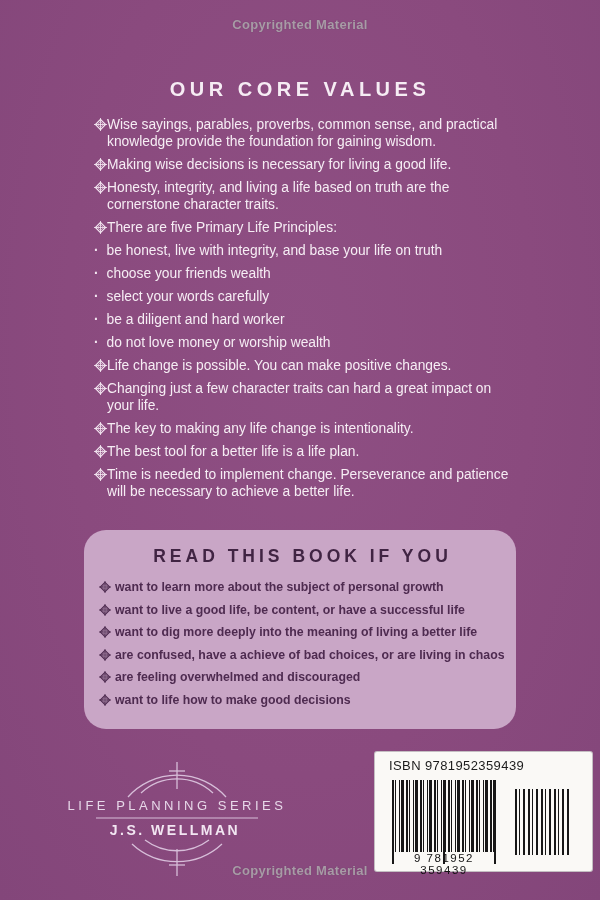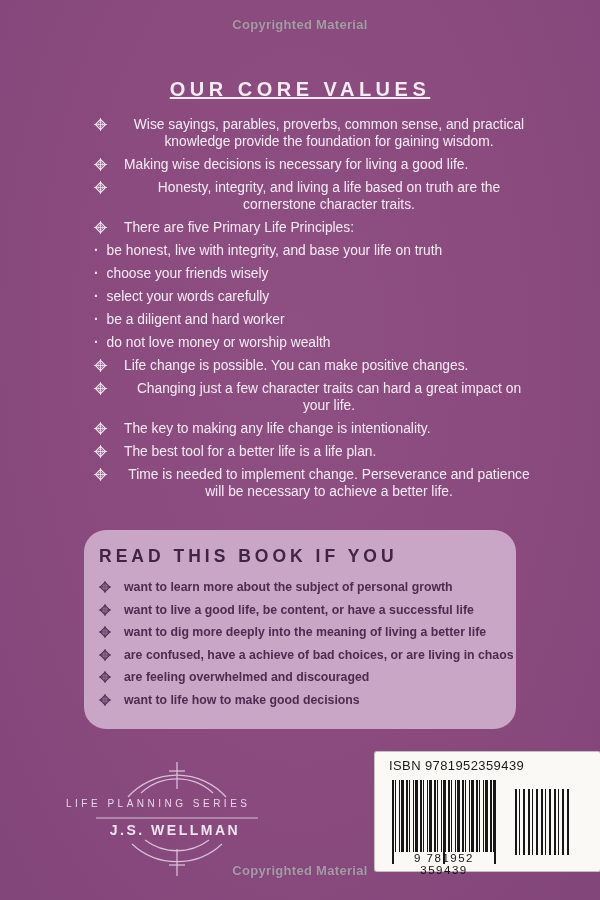--- a/index.html
+++ b/index.html
@@ -7,50 +7,50 @@
     position:relative;width:600px;height:900px;overflow:hidden;
     font-family:"Liberation Sans","DejaVu Sans",sans-serif;
     background:radial-gradient(ellipse at 50% 38%, #8e4f83 0%, #8a4a7e 55%, #83467a 100%);
   }
   .copyright{position:absolute;left:0;width:600px;text-align:center;
     color:#a89ba6;font-size:13px;font-weight:700;letter-spacing:.3px;
     text-shadow:0 0 1px rgba(90,60,90,.6);}
   .copyright.top{top:17px;}
   .copyright.bottom{top:863px;}
   .title{position:absolute;top:78px;left:0;width:600px;margin:0;text-align:center;
-    color:#f6ecf4;font-size:20px;font-weight:700;letter-spacing:4.5px;text-decoration:underline;}
+    color:#f6ecf4;font-size:20px;font-weight:700;letter-spacing:4.5px;}
   
   .main-list{position:absolute;left:94px;top:116px;width:440px;color:#f6edf4;}
   .main-list ul,.read-box ul{list-style:none;margin:0;padding:0;}
-  .b-item{display:flex;gap:17px;margin-bottom:6px;font-size:13.8px;line-height:17px;text-align:center;}
+  .b-item{display:flex;gap:0;margin-bottom:6px;font-size:13.8px;line-height:17px;}
   .b-icon{flex:none;width:13px;height:13px;margin-top:2px;color:#f3e6f1;}
   .b-icon svg{display:block;}
   .b-text{max-width:412px;}
   .sub-list{margin:1px 0 6px 24px;}
   .s-item{display:flex;gap:8px;margin-bottom:6px;font-size:13.8px;line-height:17px;white-space:nowrap;}
   .s-dot{flex:none;font-weight:700;color:#f3e6f1;}
   
   .read-box{position:absolute;left:84px;top:530px;width:432px;height:199px;
     background:#c9a6c6;border-radius:22px;box-sizing:border-box;padding:16px 10px 0 15px;}
-  .read-box h2{margin:0 0 13px 0;color:#402443;
+  .read-box h2{margin:0 0 13px 0;text-align:center;color:#402443;
     font-size:17.5px;font-weight:700;letter-spacing:4px;}
-  .r-item{display:flex;gap:13px;margin-bottom:7px;font-size:12.3px;line-height:15.5px;
+  .r-item{display:flex;gap:4px;margin-bottom:7px;font-size:12.3px;line-height:15.5px;
     color:#4e2b50;font-weight:700;white-space:nowrap;}
   .r-icon{flex:none;width:12px;height:12px;margin-top:1px;color:#4e2b50;}
   .r-icon svg{display:block;}
   
   .logo{position:absolute;left:58px;top:752px;width:234px;height:125px;}
   .logo svg{position:absolute;left:0;top:0;}
-  .logo .series{position:absolute;top:46px;left:8px;width:234px;
-    color:#e7d8e9;font-size:10px;letter-spacing:3.5px;white-space:nowrap;}
+  .logo .series{position:absolute;top:46px;left:2px;width:234px;text-align:center;
+    color:#e7d8e9;font-size:13px;letter-spacing:3.5px;white-space:nowrap;}
   .logo .author{position:absolute;top:70px;left:0;width:234px;text-align:center;
     color:#f2e6f2;font-size:14px;font-weight:700;letter-spacing:2.5px;white-space:nowrap;}
   
   .barcode{position:absolute;left:375px;top:752px;width:217px;height:119px;
-    background:#faf9f6;border-radius:2px;box-shadow:0 0 0 1px #c4bec2;padding-left:8px;}
+    background:#faf9f6;border-radius:2px;box-shadow:0 0 0 1px #c4bec2;}
   .isbn{position:absolute;top:6px;left:14px;color:#1c1c1c;font-size:13px;letter-spacing:.4px;}
   .bc-main{position:absolute;left:13px;top:28px;width:112px;height:88px;}
   .bc-main .bars{position:absolute;left:4px;right:4px;top:0;height:72px;
     background:repeating-linear-gradient(90deg,#171717 0 2px,#faf9f6 2px 3px,#171717 3px 4px,#faf9f6 4px 7px,#171717 7px 8px,#faf9f6 8px 9px,#171717 9px 12px,#faf9f6 12px 14px);}
   .guard{position:absolute;top:0;width:2px;height:84px;background:#171717;}
   .g1{left:4px;} .g2{left:55px;} .g3{right:4px;}
   .bc-digits{position:absolute;left:0;right:0;top:72px;height:16px;text-align:center;
     color:#141414;font-size:11.5px;letter-spacing:1.5px;background:transparent;}
   .bc-supp{position:absolute;left:138px;top:18px;width:58px;height:90px;}
   .supp-code{position:absolute;top:0;left:0;width:58px;text-align:center;
@@ -122,21 +122,21 @@
       </ul>
 
     <ul class="sub-list">
 
     <li class="s-item">
         <span class="s-dot">·</span>
         <span>be honest, live with integrity, and base your life on truth</span>
       </li>
         <li class="s-item">
         <span class="s-dot">·</span>
-        <span>choose your friends wisely</span>
+        <span>choose your friends wealth</span>
       </li>
         <li class="s-item">
         <span class="s-dot">·</span>
         <span>select your words carefully</span>
       </li>
         <li class="s-item">
         <span class="s-dot">·</span>
         <span>be a diligent and hard worker</span>
       </li>
         <li class="s-item">

